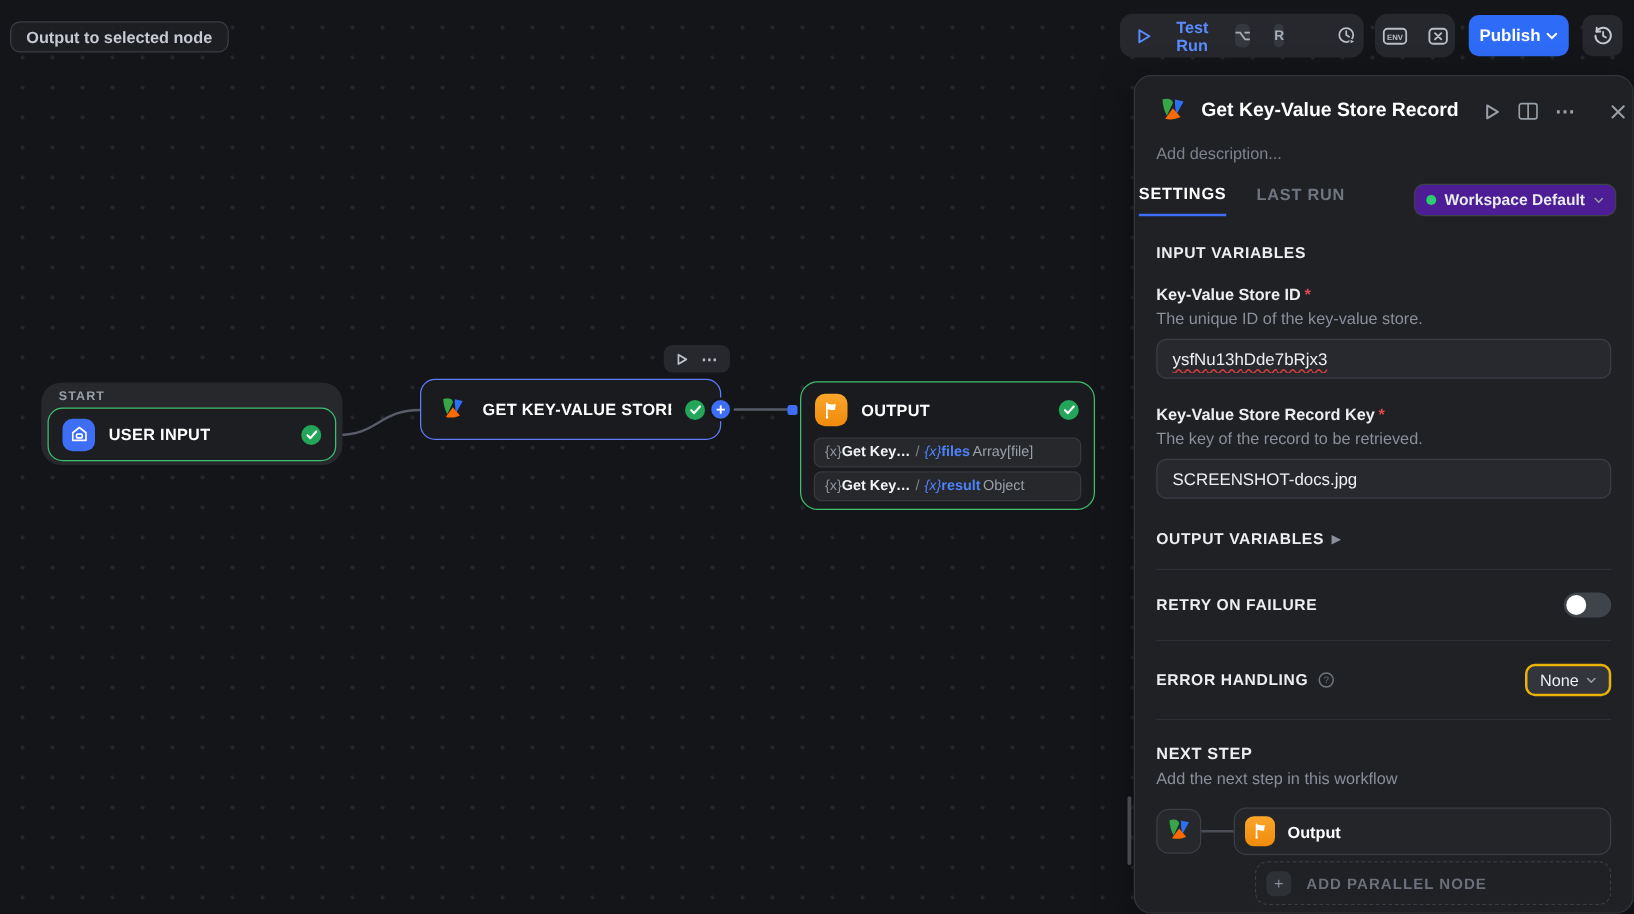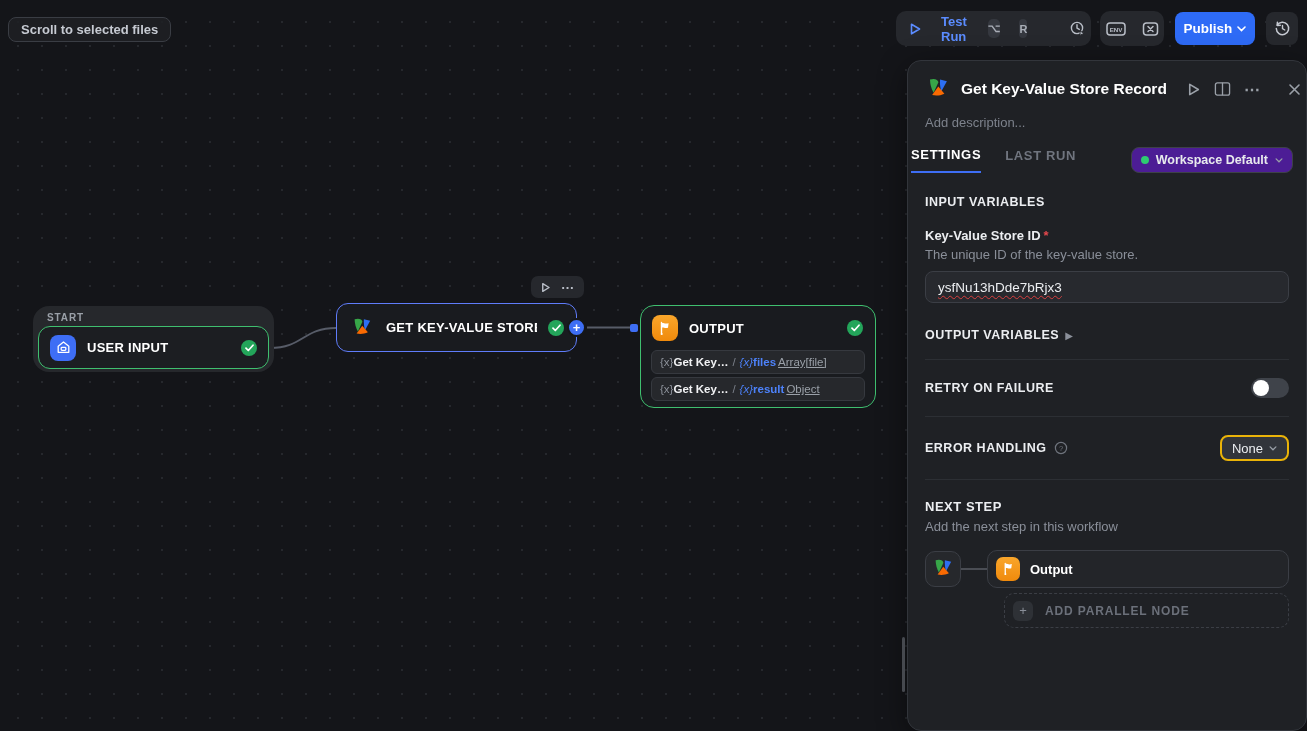--- a/index.html
+++ b/index.html
@@ -109,21 +109,21 @@
   .out-row {
     height:24px; margin-top:3px; display:flex; align-items:center;
     background:#26282c; border:1px solid #36393f; border-radius:6px;
     padding:0 8px; font-size:11.5px; white-space:nowrap; overflow:hidden; cursor:pointer;
   }
   .tok-gray { color:#8d929b; }
   .tok-src { color:#f2f3f5; font-weight:700; }
   .tok-sep { color:#7d828c; padding:0 4px; }
   .tok-blue { color:#4d82fa; font-style:italic; }
   .tok-name { color:#4d82fa; font-weight:700; }
-  .tok-type { color:#9aa0a8; padding-left:2px;text-decoration:underline; }
+  .tok-type { color:#9aa0a8; padding-left:2px; }
 
   
   .panel {
     left:907px; top:60px; width:400px; height:671px;
     background:#1f2125; border:1px solid #32353b; border-radius:14px;
     box-shadow:0 8px 30px rgba(0,0,0,.45);
     overflow:hidden;
   }
   .panel-scrollbar { left:902px; top:637px; width:3px; height:55px; background:#46494f; border-radius:2px; }
   .p-pad { padding:0 17px; }
@@ -195,21 +195,21 @@
 </style>
 </head>
 <body>
 
 <svg class="edges abs" width="1307" height="731">
   <path d="M270,348 C303,348 303,328 336,328" stroke="#575c68" stroke-width="2" fill="none"></path>
   <path d="M587,327.5 L633,327.5" stroke="#575c68" stroke-width="2" fill="none"></path>
   <rect x="630" y="324" width="8" height="8" rx="2" fill="#3e6ef5"></rect>
 </svg>
 
-<button class="abs scroll-btn">Scroll to selected files</button>
+<button class="abs scroll-btn">Output to selected node</button>
 
 <div class="abs tb-group g1">
   <span class="icon clickable" style="color:#5b8cff">
     <svg width="14" height="14" viewBox="0 0 14 14">
         <path d="M3.5 2.2 L11.5 7 L3.5 11.8 Z" fill="none" stroke="currentColor" stroke-width="1.6" stroke-linejoin="round"></path>
       </svg>
   </span>
   <span class="testrun-label">Test Run</span>
   <span class="keycap">⌥</span>
   <span class="keycap">R</span>
@@ -389,20 +389,27 @@
     <div class="sec-heading" style="margin-top:22px;">INPUT VARIABLES</div>
 
     <div class="field">
       <div class="field-label"><span>Key-Value Store ID</span><span class="req">*</span></div>
       <div class="field-desc">The unique ID of the key-value store.</div>
       <div class="tb-input">
           <span class="squiggle">ysfNu13hDde7bRjx3</span>
         </div>
     </div>
 
+    <div class="field" style="margin-top:21px;">
+      <div class="field-label"><span>Key-Value Store Record Key</span><span class="req">*</span></div>
+      <div class="field-desc">The key of the record to be retrieved.</div>
+      <div class="tb-input">
+          <span>SCREENSHOT-docs.jpg</span>
+        </div>
+    </div>
 
     <div class="collapse-row">
       <span class="sec-heading">OUTPUT VARIABLES</span>
       <span class="chev-right">▶</span>
     </div>
 
     <div class="hr"></div>
 
     <div class="switch-row">
       <span class="sec-heading">RETRY ON FAILURE</span>

